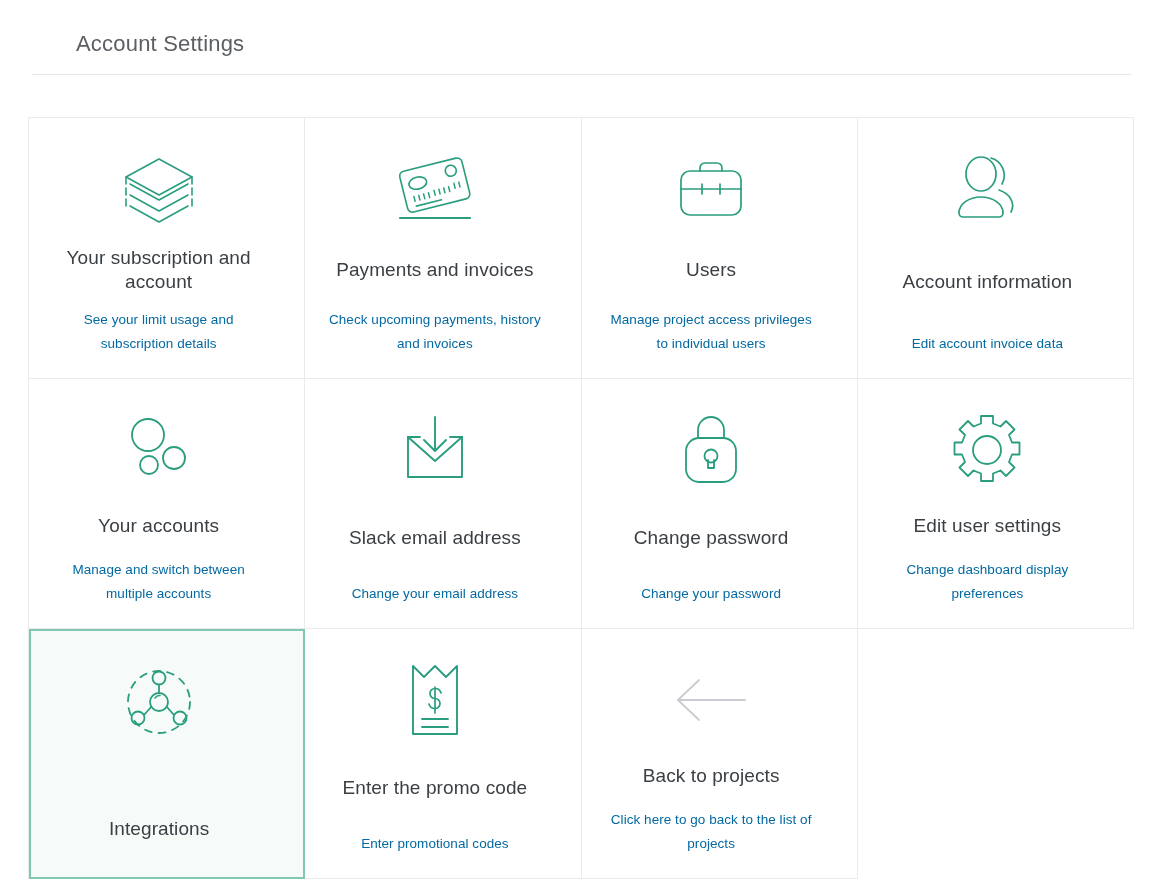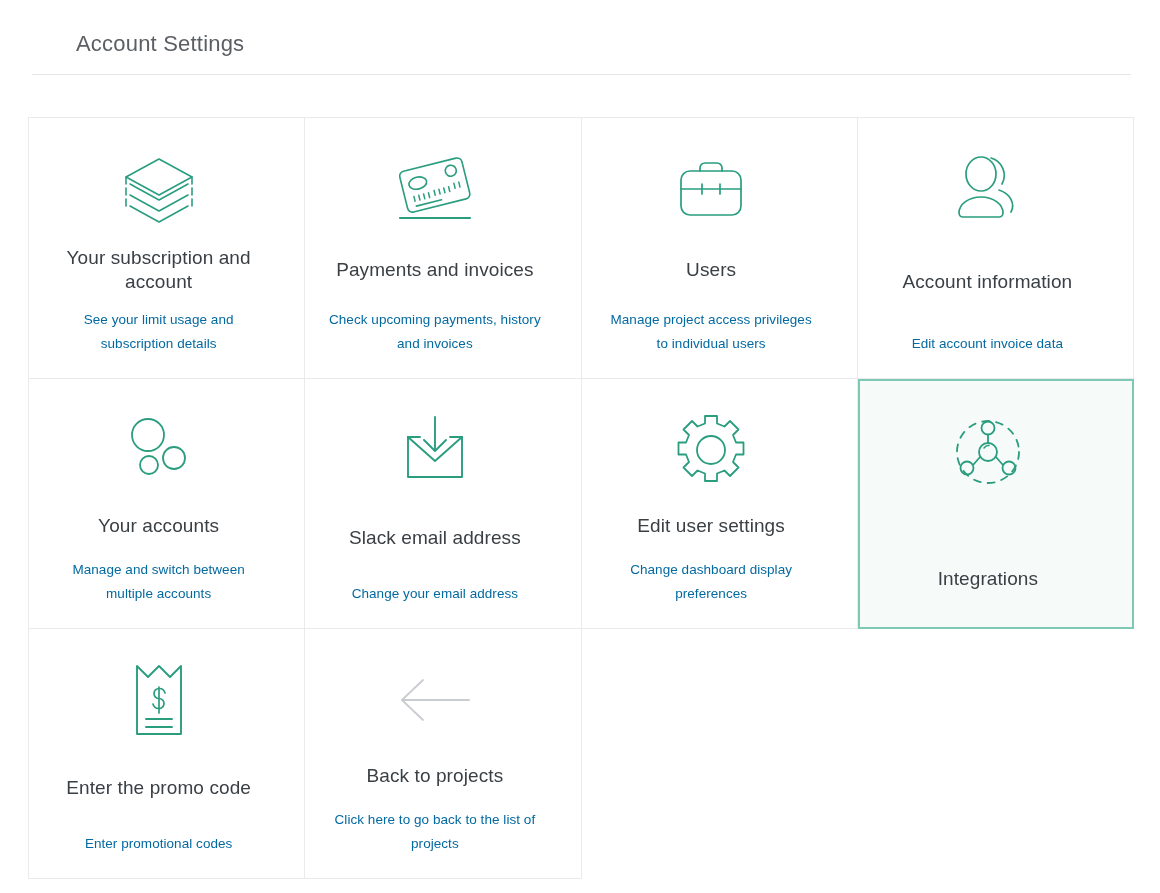--- a/index.html
+++ b/index.html
@@ -183,20 +183,32 @@
       <path d="M9 24 L36 48 L63 24"></path>
       <path d="M36 4 v32"></path>
       <path d="M25 27 L36 38 L47 27"></path>
     </svg>
         </div>
         <div class="tile-title">Slack email address</div>
         <div class="tile-desc">Change your email address</div>
       </div>
       <div class="tile">
         <div class="tile-icon">
+          <svg width="64" height="76" viewBox="0 0 64 76" fill="none" stroke="#2a9d7f" stroke-width="1.8" stroke-linejoin="round" stroke-linecap="round">
+      <path d="M19 26 v-8 a13 13 0 0 1 26 0 v8"></path>
+      <rect x="7" y="26" width="50" height="44" rx="13"></rect>
+      <circle cx="32" cy="44" r="6.5"></circle>
+      <path d="M29 48 L29 56 h6 L35 48"></path>
+    </svg>
+        </div>
+        <div class="tile-title">Change password</div>
+        <div class="tile-desc">Change your password</div>
+      </div>
+      <div class="tile">
+        <div class="tile-icon">
           <svg width="78" height="78" viewBox="0 0 78 78" fill="none" stroke="#2a9d7f" stroke-width="1.8" stroke-linejoin="round" stroke-linecap="round">
       <path d="M33 5 h12 v7.5 l7.5 3 l5.5 -5.5 l8.5 8.5 l-5.5 5.5 l3 7.5 h7.5 v12 h-7.5 l-3 7.5 l5.5 5.5 l-8.5 8.5 l-5.5 -5.5 l-7.5 3 v7.5 h-12 v-7.5 l-7.5 -3 l-5.5 5.5 l-8.5 -8.5 l5.5 -5.5 l-3 -7.5 h-7.5 v-12 h7.5 l3 -7.5 l-5.5 -5.5 l8.5 -8.5 l5.5 5.5 l7.5 -3 z"></path>
       <circle cx="39" cy="39" r="14"></circle>
     </svg>
         </div>
         <div class="tile-title">Edit user settings</div>
         <div class="tile-desc">Change dashboard display preferences</div>
       </div>
       <div class="tile selected">
         <div class="tile-icon">

